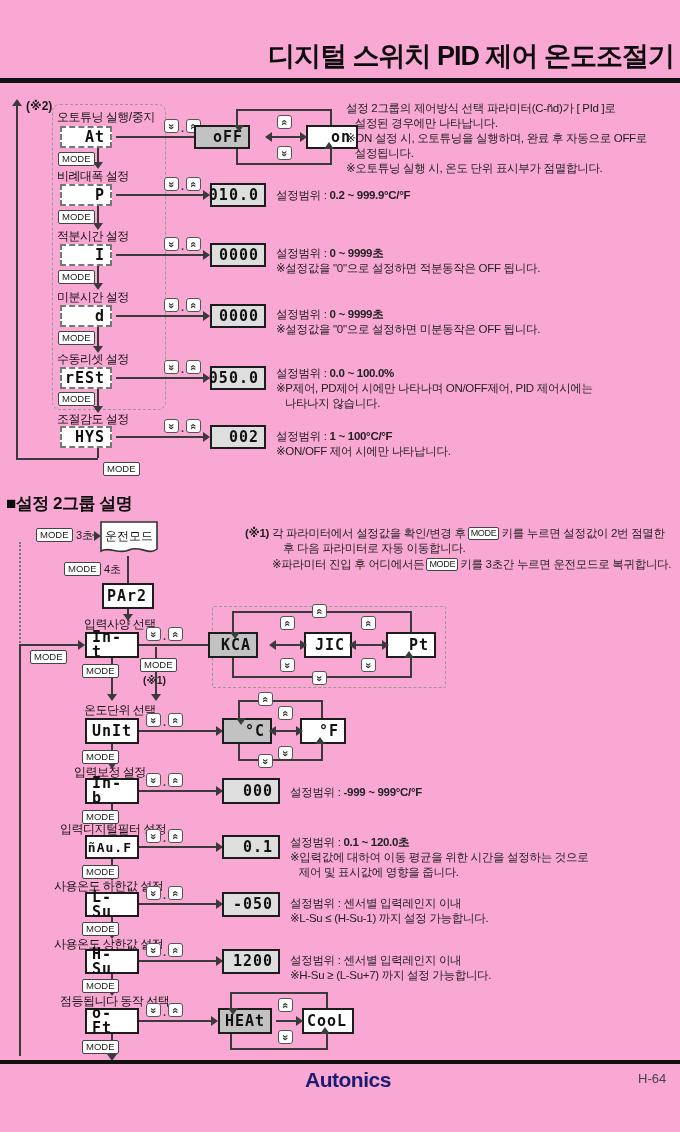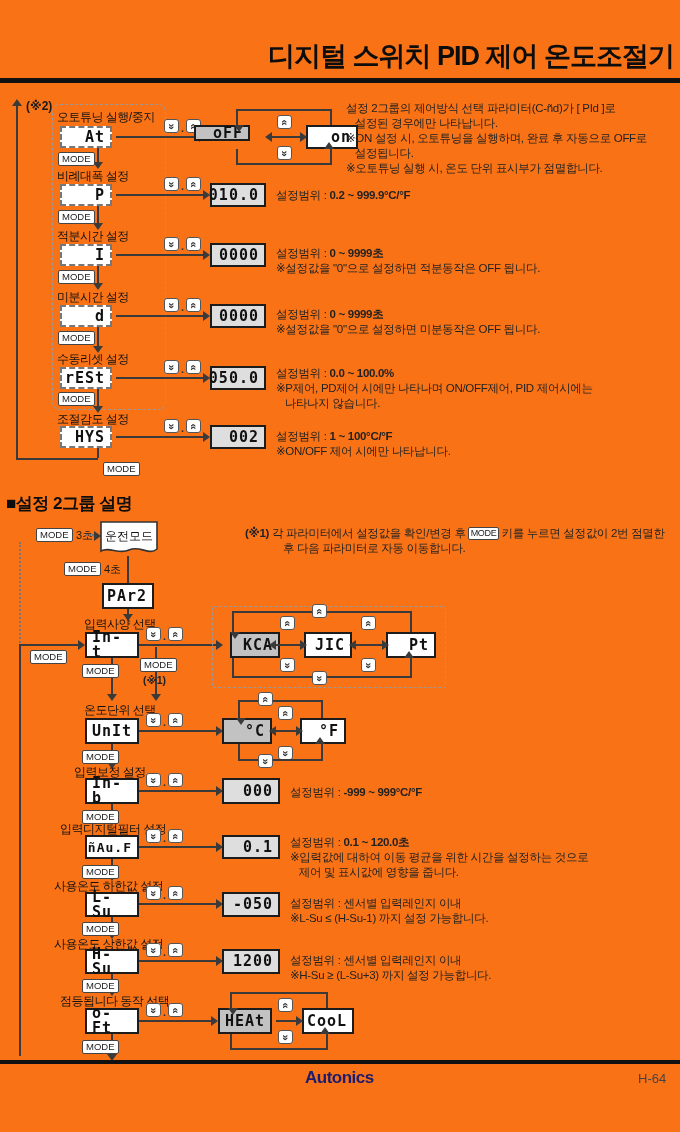--- a/index.html
+++ b/index.html
@@ -1,16 +1,16 @@
 <!DOCTYPE html>
 <html><head>
 <meta charset="utf-8">
 <style>
   html,body{margin:0;padding:0;background:#fff;}
-  #page{position:relative;width:680px;height:1132px;background:#f97316;overflow:hidden;
+  #page{position:relative;width:680px;height:1132px;background:#f9a8d4;overflow:hidden;
         font-family:"Liberation Sans","DejaVu Sans",sans-serif;color:#1a1a1a;}
   .t{position:absolute;white-space:pre;}
   
   .hl{position:absolute;height:2px;background:#3a3a3a;}
   .vl{position:absolute;width:2px;background:#3a3a3a;}
   .dhl{position:absolute;height:0;border-top:2px dotted #777;}
   .dvl{position:absolute;width:0;border-left:2px dotted #777;}
   
   .ar-r::after{content:"";position:absolute;right:-7px;top:50%;margin-top:-5px;
     border-top:5px solid transparent;border-bottom:5px solid transparent;border-left:7px solid #3a3a3a;}
@@ -52,21 +52,21 @@
   .range{position:absolute;font-size:11.5px;line-height:15px;white-space:pre;color:#222;letter-spacing:-0.3px;}
   .range b{font-weight:bold;}
   .notetag{font-weight:bold;}
   .dotbox{position:absolute;border:1.6px dashed #999;border-radius:8px;}
   .docbox{position:absolute;}
   .docbox svg{position:absolute;left:0;top:0;}
   .doctext{position:absolute;left:0;right:0;top:7px;text-align:center;font-size:12px;color:#111;}
   .pagetitle{position:absolute;right:6px;top:38px;font-size:27px;font-weight:bold;letter-spacing:-1px;color:#0d0d0d;}
   .rule{position:absolute;background:#111;}
   .sechead{position:absolute;font-size:17px;font-weight:bold;color:#0d0d0d;letter-spacing:-0.5px;}
-  .logo{position:absolute;font-size:17px;font-weight:bold;color:#1c1c6e;letter-spacing:-0.5px;}
+  .logo{position:absolute;font-size:21px;font-weight:bold;color:#1c1c6e;letter-spacing:-0.5px;}
   .pagenum{position:absolute;font-size:13px;color:#444;}
   .smref{position:absolute;font-size:10.5px;font-weight:bold;color:#222;}
 </style>
 </head>
 <body>
 
 <div id="page">
 
   <div class="pagetitle">디지털 스위치 PID 제어 온도조절기</div>
   <div class="rule" style="left:0;top:78px;width:680px;height:5px;"></div>
@@ -81,21 +81,21 @@
   <div class="vl ar-d" style="left:97px;top:148px;height:14px;"></div>
   <div class="modebtn" style="left:58px;top:152px;">MODE</div>
   <div class="hl ar-r" style="left:116px;top:136px;width:83px;"></div>
   <div class="chv" style="left:164px;top:119px;">
       <span>»</span>
     </div>
   <div class="dot" style="left:181px;top:122px;">.</div>
   <div class="chv" style="left:186px;top:119px;">
       <span>«</span>
     </div>
-  <div class="disp sel" style="left:194px;top:125px;width:56px;height:16px;">oFF</div>
+  <div class="disp sel" style="left:194px;top:125px;width:56px;height:24px;">oFF</div>
   <div class="disp" style="left:306px;top:125px;width:52px;height:24px;">on</div>
   <div class="hlb" style="position:absolute;left:272px;top:136px;width:28px;height:2px;background:#3a3a3a;"></div>
   <div class="chv" style="left:277px;top:115px;">
       <span>«</span>
     </div>
   <div class="chv" style="left:277px;top:146px;">
       <span>»</span>
     </div>
   <div class="loop-t" style="left:236px;top:109px;width:96px;height:16px;"></div>
   <div class="loop-b" style="left:236px;top:149px;width:96px;height:16px;"></div>
@@ -182,20 +182,21 @@
   <div class="disp num" style="left:210px;top:425px;width:56px;height:24px;">002</div>
   <div class="range" style="left:276px;top:429px;"><span>설정범위 : </span><b>1 ~ 100°C/°F</b></div>
   <div class="range" style="left:276px;top:444px;">※ON/OFF 제어 시에만 나타납니다.</div>
   <div class="vl" style="left:97px;top:448px;height:10px;"></div>
   <div class="modebtn" style="left:103px;top:462px;">MODE</div>
 
   <div class="sechead" style="left:6px;top:492px;">■설정 2그룹 설명</div>
 
   <div class="range" style="left:245px;top:526px;"><span class="notetag">(※1)</span> <span>각 파라미터에서 설정값을 확인/변경 후</span><span class="inlmode">MODE</span><span>키를 누르면 설정값이 2번 점멸한</span></div>
   <div class="range" style="left:283px;top:541px;">후 다음 파라미터로 자동 이동합니다.</div>
+  <div class="range" style="left:272px;top:557px;"><span>※파라미터 진입 후 어디에서든</span><span class="inlmode">MODE</span><span>키를 3초간 누르면 운전모드로 복귀합니다.</span></div>
 
   <div class="modebtn" style="left:36px;top:528px;">MODE</div>
   <div class="t" style="left:76px;top:528px;font-size:11px;">3초</div>
   <div class="dhl ar-r" style="left:86px;top:534px;width:8px;"></div>
   <div class="docbox" style="left:100px;top:521px;width:58px;height:36px;">
     <svg width="58" height="36" viewBox="0 0 58 36">
         <path d="M1,1 H57 V28 C49,35 40,24 29,29 C19,34 9,25 1,30 Z" fill="#fff" stroke="#333" stroke-width="1.6"></path>
       </svg>
     <span class="doctext">운전모드</span>
   </div>
@@ -219,21 +220,21 @@
   <div class="smref" style="left:143px;top:674px;">(※1)</div>
   <div class="hl ar-r" style="left:139px;top:644px;width:77px;"></div>
   <div class="chv" style="left:146px;top:627px;">
       <span>»</span>
     </div>
   <div class="dot" style="left:163px;top:630px;">.</div>
   <div class="chv" style="left:168px;top:627px;">
       <span>«</span>
     </div>
   <div class="dotbox" style="left:212px;top:606px;width:232px;height:80px;border-radius:2px;"></div>
-  <div class="disp sel" style="left:230px;top:632px;width:50px;height:26px;">KCA</div>
+  <div class="disp sel" style="left:208px;top:632px;width:50px;height:26px;">KCA</div>
   <div class="disp" style="left:304px;top:632px;width:48px;height:26px;">JIC</div>
   <div class="disp" style="left:386px;top:632px;width:50px;height:26px;">Pt</div>
   <div class="hlb" style="position:absolute;left:276px;top:644px;width:24px;height:2px;background:#3a3a3a;"></div>
   <div class="chv" style="left:280px;top:616px;">
       <span>«</span>
     </div>
   <div class="chv" style="left:280px;top:658px;">
       <span>»</span>
     </div>
   <div class="hlb" style="position:absolute;left:356px;top:644px;width:26px;height:2px;background:#3a3a3a;"></div>
@@ -337,21 +338,21 @@
   <div class="hl ar-r" style="left:139px;top:960px;width:77px;"></div>
   <div class="chv" style="left:146px;top:943px;">
       <span>»</span>
     </div>
   <div class="dot" style="left:163px;top:946px;">.</div>
   <div class="chv" style="left:168px;top:943px;">
       <span>«</span>
     </div>
   <div class="disp num" style="left:222px;top:949px;width:58px;height:25px;">1200</div>
   <div class="range" style="left:290px;top:953px;"><span>설정범위 : </span><span>센서별 입력레인지 이내</span></div>
-  <div class="range" style="left:290px;top:968px;">※H-Su ≥ (L-Su+3) 까지 설정 가능합니다.</div>
+  <div class="range" style="left:290px;top:968px;">※H-Su ≥ (L-Su+7) 까지 설정 가능합니다.</div>
 
   <div class="klabel" style="left:60px;top:993px;">점등됩니다 동작 선택</div>
   <div class="disp" style="left:85px;top:1008px;width:54px;height:26px;">o-Ft</div>
   <div class="vl ar-d" style="left:111px;top:1034px;height:20px;"></div>
   <div class="modebtn" style="left:82px;top:1040px;">MODE</div>
   <div class="hl ar-r" style="left:139px;top:1020px;width:72px;"></div>
   <div class="chv" style="left:146px;top:1003px;">
       <span>»</span>
     </div>
   <div class="dot" style="left:163px;top:1006px;">.</div>

